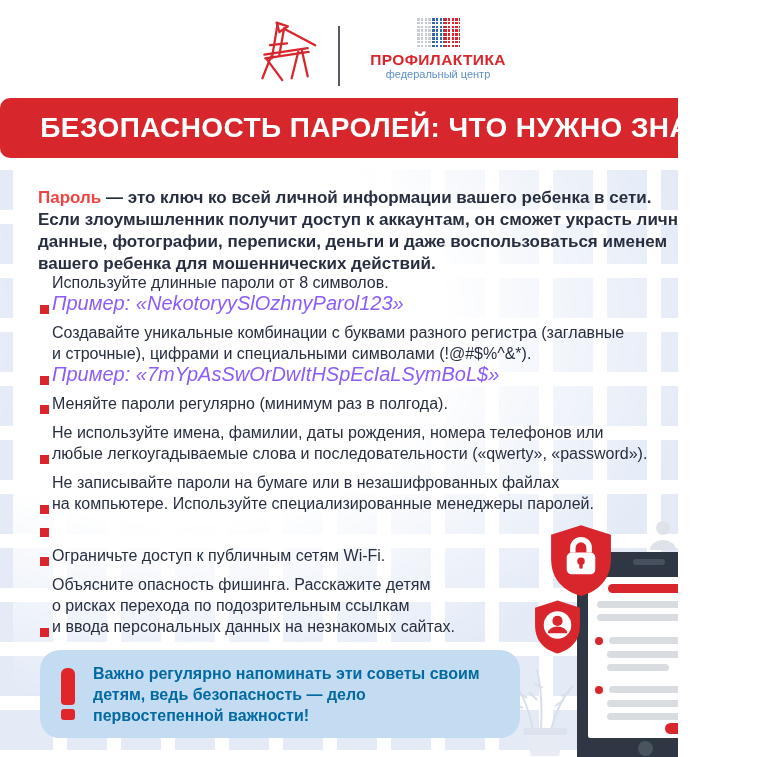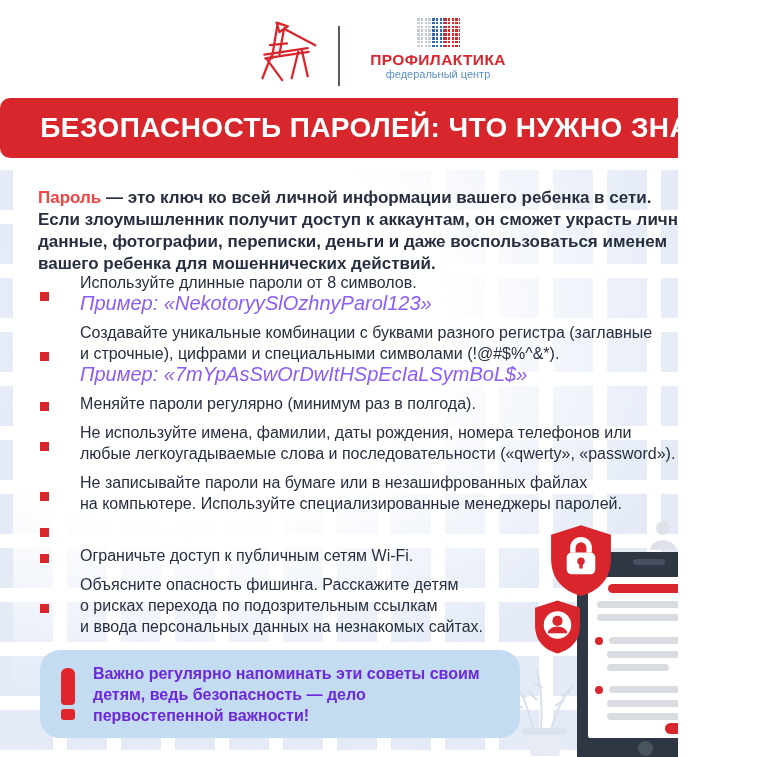--- a/index.html
+++ b/index.html
@@ -38,32 +38,32 @@
   .banner{position:absolute;left:0;top:98px;width:767px;height:60px;background:#d7272d;
     display:flex;align-items:center;justify-content:center;border-radius:10px;}
   .banner h1{margin:0;color:#ffffff;font-size:28px;font-weight:700;letter-spacing:.4px;white-space:nowrap;}
   
   .intro{position:absolute;left:38px;top:170px;width:695px;font-size:17px;font-weight:700;
     line-height:22px;color:#272e3f;}
   .intro .lead{color:#ef4444;}
   .pre{white-space:pre-line;}
   
   .tips{position:absolute;left:40px;top:272px;width:700px;display:flex;flex-direction:column;gap:8px;}
-  .tip{display:flex;gap:31px;align-items:center;}
+  .tip{display:flex;gap:3px;align-items:flex-end;}
   .bullet{flex:0 0 auto;width:9px;height:9px;background:#d8262c;margin-top:6px;}
   .tip-text{font-size:16px;line-height:21px;color:#272e3f;white-space:pre-line;}
   .tip-example{font-size:20px;line-height:21px;color:#8b5cf6;font-style:italic;white-space:pre-line;}
   
   .callout{position:absolute;left:40px;top:650px;width:480px;height:88px;background:#c3dcf1;
     border-radius:20px;display:flex;align-items:center;gap:18px;box-sizing:border-box;
     padding:12px 18px 12px 20px;}
   .excl{flex:0 0 auto;width:15px;display:flex;flex-direction:column;align-items:center;gap:4px;}
   .excl .bar{width:14px;height:37px;background:#e0262b;border-radius:6px 6px 4px 4px;}
   .excl .dot{width:14px;height:11px;background:#e0262b;border-radius:3px;}
-  .callout-text{font-size:16px;font-weight:700;line-height:21px;color:#6d28d9;white-space:pre-line;}
+  .callout-text{font-size:16px;font-weight:700;line-height:21px;color:#0369a1;white-space:pre-line;}
   .tablet{position:absolute;left:577px;top:552px;width:150px;height:206px;background:#2f3744;
     border-radius:16px 16px 0 0;}
   .tablet .camera{position:absolute;left:56px;top:7px;width:32px;height:6px;border-radius:3px;background:#46505f;}
   .tablet .home{position:absolute;left:61px;top:189px;width:15px;height:15px;border-radius:50%;background:#4a545f;}
   .screen{position:absolute;left:11px;top:25px;width:128px;height:161px;background:#ffffff;border-radius:2px;}
   .s-title{position:absolute;left:20px;top:7px;width:76px;height:9px;border-radius:4.5px;background:#d8262c;}
   .s-line{position:absolute;height:7px;border-radius:3.5px;background:#d9dde2;}
   .s-dot{position:absolute;width:8px;height:8px;border-radius:50%;background:#d8262c;}
   .s-btn{position:absolute;left:77px;top:146px;width:33px;height:11px;border-radius:5.5px;background:#d8262c;}
   .shield-lock{position:absolute;left:547px;top:521px;width:68px;height:78px;}

